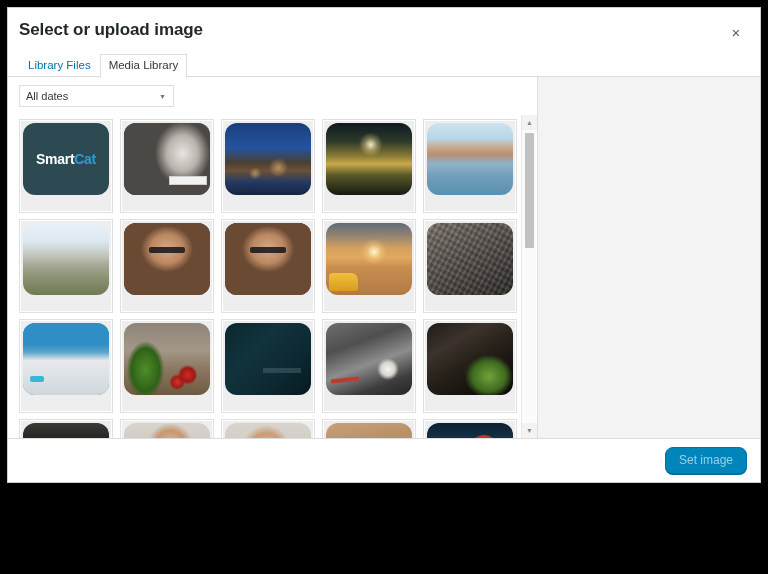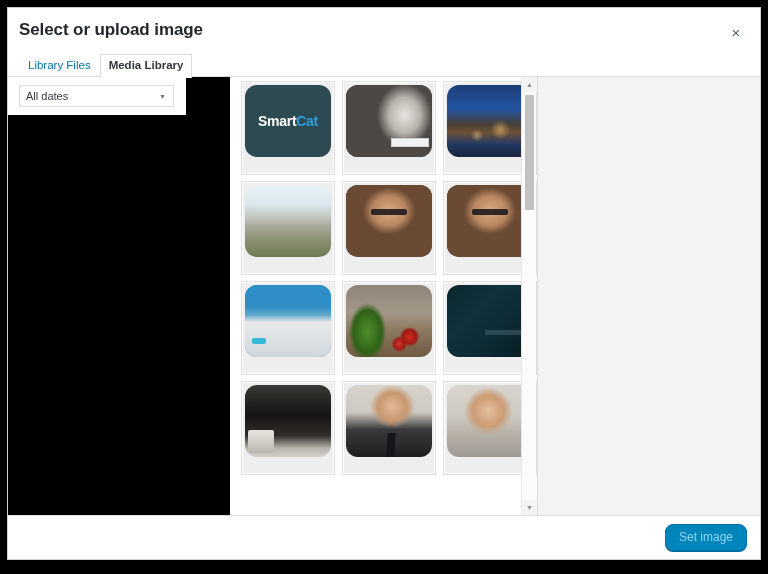--- a/index.html
+++ b/index.html
@@ -13,21 +13,21 @@
 
   
   .screen {
     position: relative;
     width: 768px; height: 574px;
     background: #000000;
   }
   .modal {
     position: absolute;
     left: 7px; top: 7px;
-    width: 754px; height: 553px;
+    width: 754px; height: 476px;
     background: #ffffff;
     border: 1px solid #cfcfcf;
     display: flex;
     flex-direction: column;
     overflow: hidden;
   }
 
   
   .modal-header {
     position: relative;
@@ -86,39 +86,38 @@
     border: 1px solid transparent;
     border-bottom: none;
     background: transparent;
   }
   .tab.active {
     color: #32373c;
     background: #ffffff;
     border-color: #ddd;
     margin-bottom: -1px;
     padding-bottom: 7px;
-    font-weight: bold;
   }
 
   
   .modal-body {
     flex: 1 1 auto;
     display: flex;
     min-height: 0;
     background: #ffffff;
   }
   .content-pane {
     position: relative;
     width: 530px;
     flex: 0 0 530px;
     display: flex;
+    flex-direction: column;
     min-height: 0;
-    background: #000000;
+    background: #a3a3a3;
     border-right: 1px solid #ddd;
-    gap: 44px;
   }
   .side-pane {
     flex: 1 1 auto;
     background: #f3f3f3;
     border-left: 1px solid #ddd;
     margin-left: -1px;
   }
 
   
   .toolbar {

